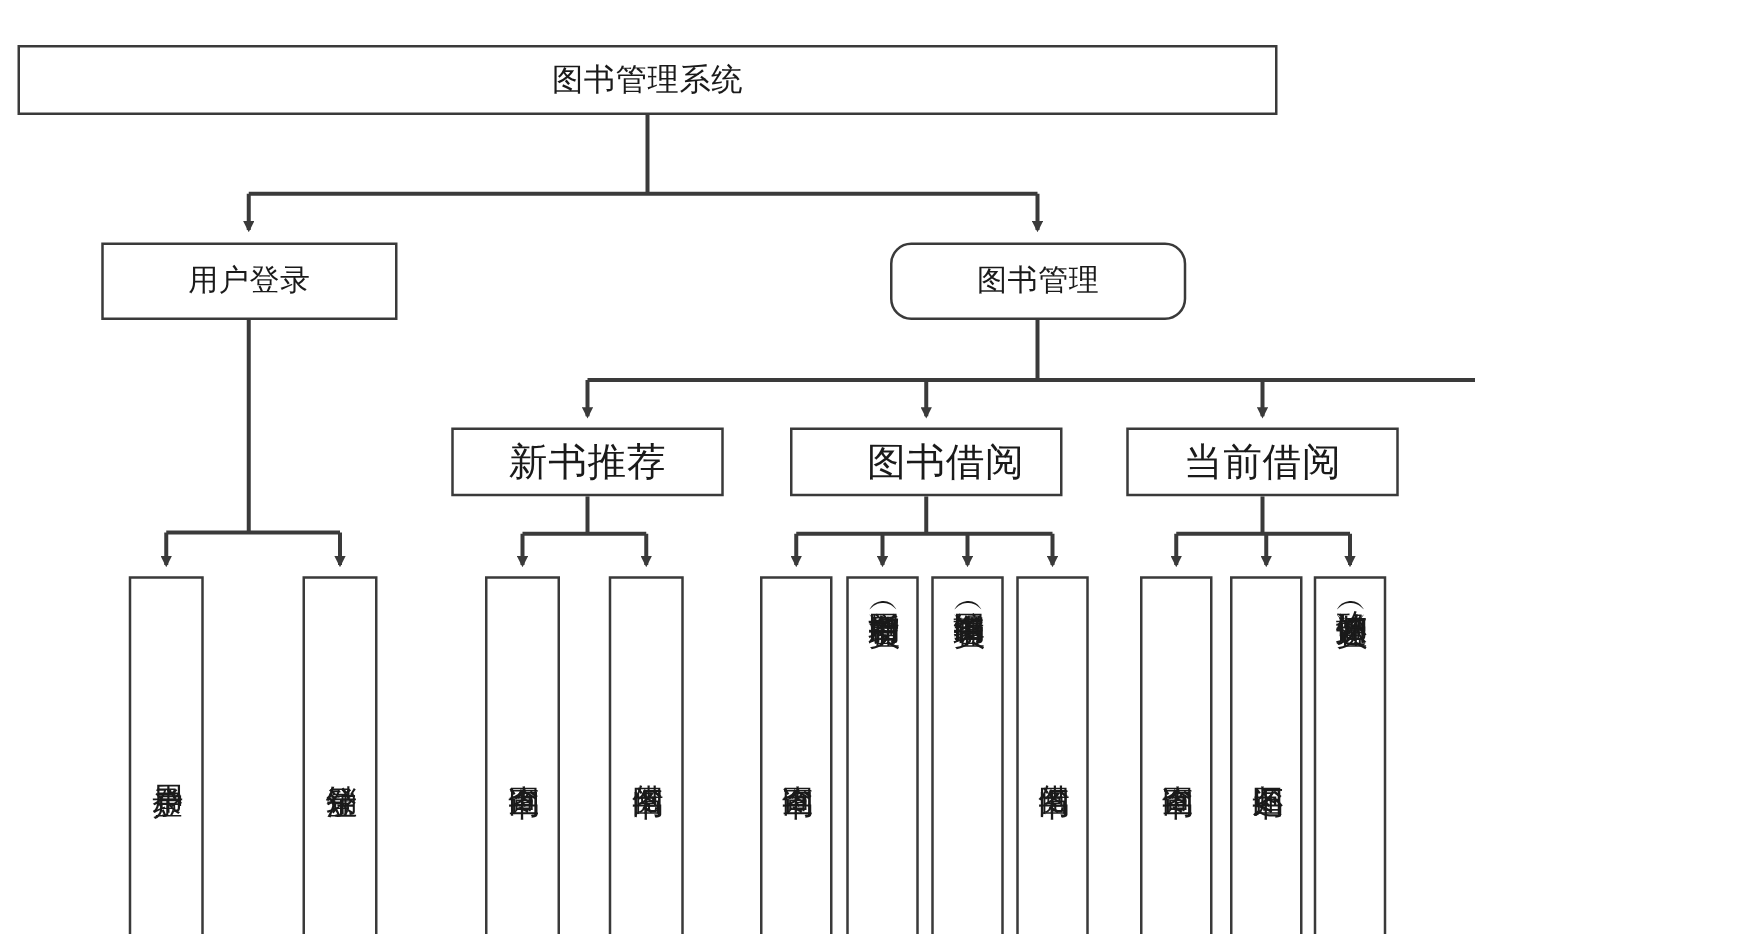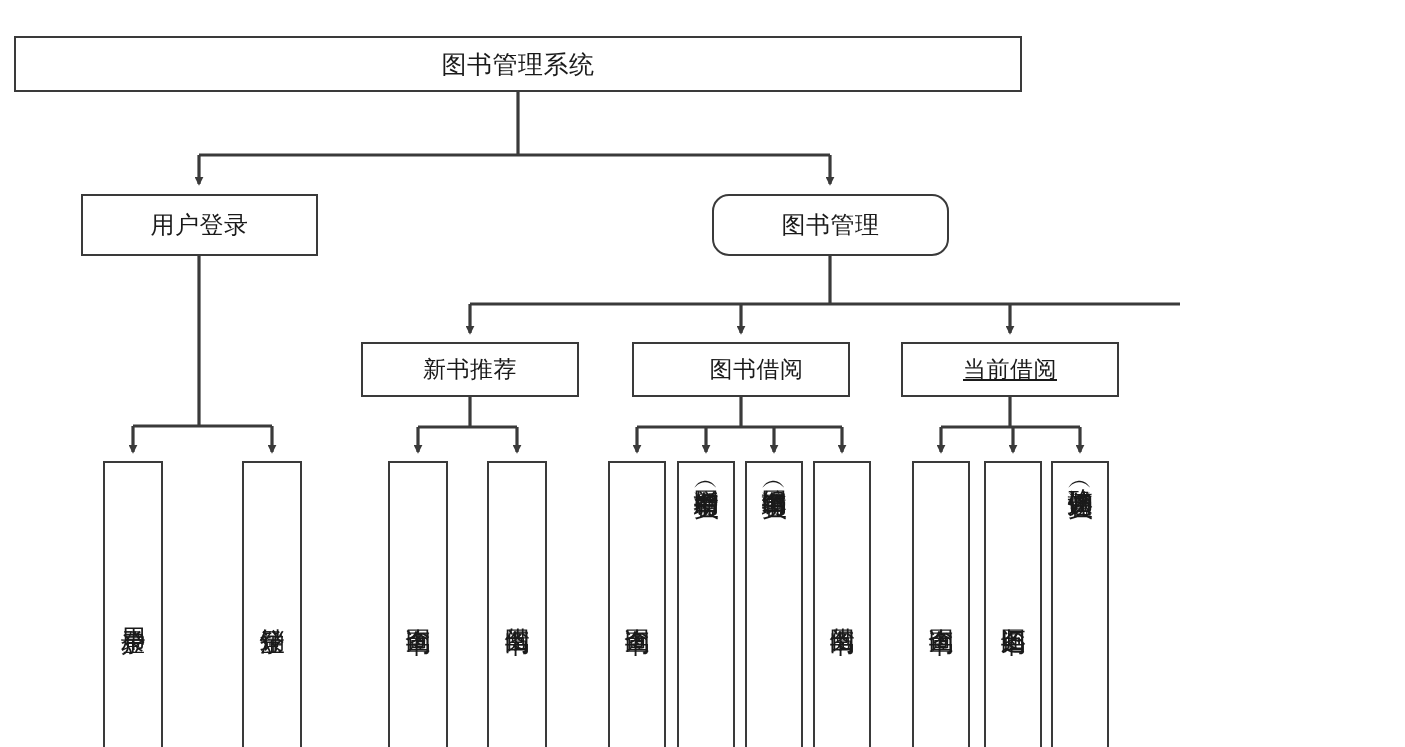--- a/index.html
+++ b/index.html
@@ -40,21 +40,21 @@
     color: #1a1a1a;
     z-index: 2;
   }
   .node-label {
     display: block;
     line-height: 1.16;
     letter-spacing: 0.5px;
   }
   .node-root .node-label { font-size: 25px; }
   .node-l2 .node-label  { font-size: 24px; }
-  .node-l3 .node-label  { font-size: 23px; }
+  .node-l3 .node-label  { font-size: 31px; }
   .node-leaf {
     align-items: flex-start;
     padding-top: 6px;
   }
   .node-leaf .node-label {
     writing-mode: vertical-rl;
     text-orientation: upright;
     font-size: 25px;
     line-height: 1.02;
     letter-spacing: 1px;
@@ -139,21 +139,21 @@
   <div class="node node-l2" style="left: 712px; top: 170px; width: 237px; height: 62px; border-radius: 17px;">
     <span class="node-label">图书管理</span>
   </div>
 
   <div class="node node-l3" style="left: 361px; top: 318px; width: 218px; height: 55px;">
     <span class="node-label">新书推荐</span>
   </div>
   <div class="node node-l3" style="left: 632px; top: 318px; width: 218px; height: 55px; padding-left: 31px;">
     <span class="node-label">图书借阅</span>
   </div>
-  <div class="node node-l3" style="left: 901px; top: 318px; width: 218px; height: 55px; text-decoration: underline;">
+  <div class="node node-l3" style="left: 901px; top: 318px; width: 218px; height: 55px;">
     <span class="node-label">当前借阅</span>
   </div>
 
   <div class="node node-leaf leaf-centered" style="left: 103px; top: 437px; width: 60px; height: 297px;">
     <span class="node-label">用户登录</span>
   </div>
   <div class="node node-leaf leaf-centered" style="left: 242px; top: 437px; width: 60px; height: 297px;">
     <span class="node-label">注销登录</span>
   </div>
   <div class="node node-leaf leaf-centered" style="left: 388px; top: 437px; width: 60px; height: 297px;">

